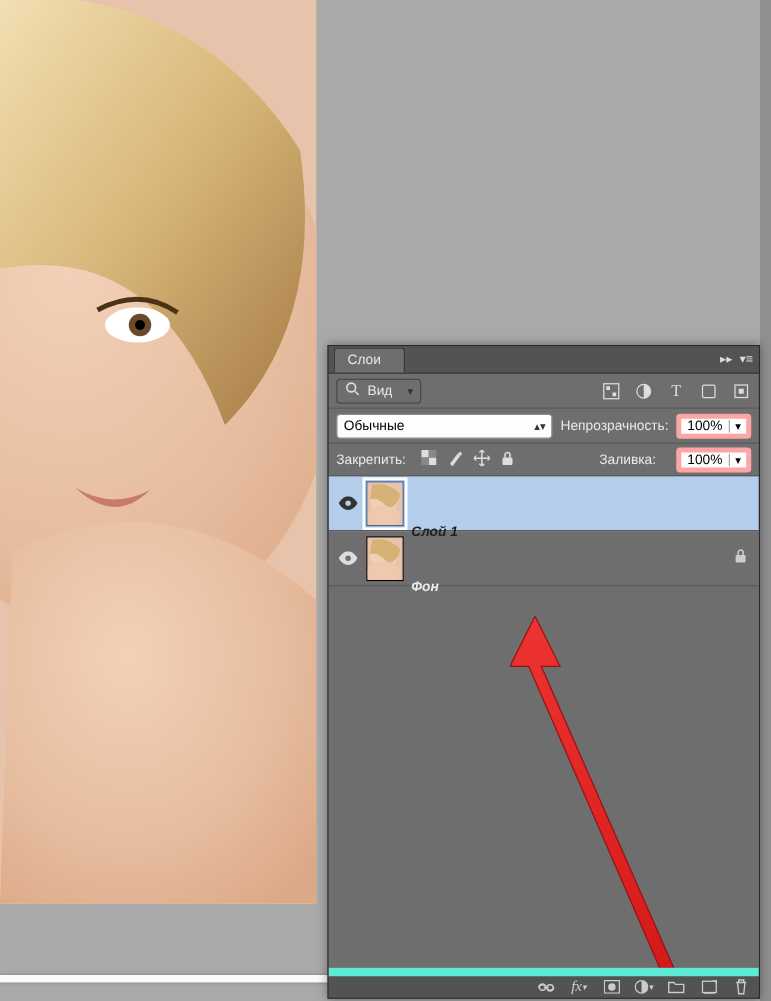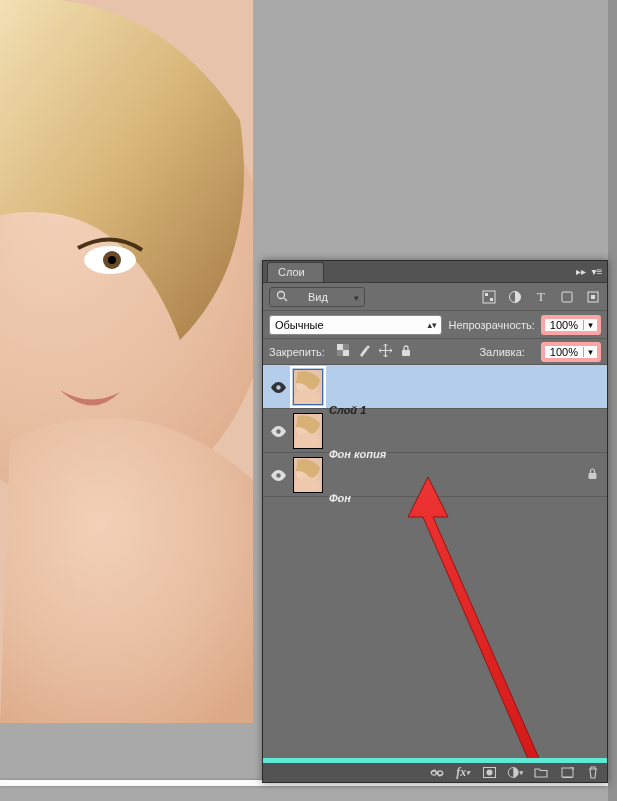--- a/index.html
+++ b/index.html
@@ -27,21 +27,21 @@
     position: absolute; right: 0; top: 0; width: 9px; height: 801px;
     background: #c3c3c3;
   }
   .right-scroll .thumb {
     position: absolute; top: 0; width: 100%; height: 100%;
     background: #909090;
   }
 
   
   .panel {
-    position: absolute; left: 262px; top: 260px;
+    position: absolute; left: 262px; top: 276px;
     width: 346px; height: 523px;
     background: #535353;
     border: 1px solid #2a2a2a;
     display: flex; flex-direction: column;
     box-shadow: 0 0 8px rgba(0,0,0,0.4);
   }
   .panel-tabbar {
     height: 22px; background: #535353;
     display: flex; align-items: flex-end;
     border-bottom: 1px solid #3a3a3a;
@@ -75,21 +75,21 @@
 
   .row {
     display: flex; align-items: center;
     height: 28px; padding: 0 6px;
     gap: 6px;
     border-bottom: 1px solid #5a5a5a;
   }
 
   .filter-row { height: 28px; }
   .filter-btn {
-    display: flex; align-items: center; gap: 20px;
+    display: flex; align-items: center; gap: 6px;
     background: #6e6e6e; border: 1px solid #4a4a4a;
     height: 20px; padding: 0 6px; border-radius: 3px;
     color: #e8e8e8; font-size: 11px;
   }
   .icon-strip { margin-left: auto; display: flex; gap: 10px; color: #ddd; }
   .icon-strip span { display: flex; align-items: center; justify-content: center; width: 16px; height: 16px; }
 
   .blend-row select, .blend-row .select {
     flex: 1; height: 20px; background: #fdfdfd; color: #000;
     border: 1px solid #8a8a8a; border-radius: 3px;
@@ -137,23 +137,23 @@
 
   .arrow-annot {
     position: absolute;
     left: 145px; top: 112px;
     width: 200px; height: 380px;
     pointer-events: none;
   }
 
   .panel-footer {
     height: 24px; background: #535353;
-    border-top: 5px solid #5eead4;
+    border-top: 7px solid #5eead4;
     display: flex; align-items: center; justify-content: flex-end;
-    padding: 0 6px; gap: 10px; color: #ccc; font-weight: bold;
+    padding: 0 6px; gap: 10px; color: #ccc;
   }
   .panel-footer span { display: flex; align-items: center; justify-content: center; width: 16px; height: 16px; font-size: 11px; }
 
   .sel-arrow::after { content: "▾"; font-size: 9px; margin-left: 6px; color: #333; }
 </style>
 </head>
 <body>
 
 <div class="canvas-area">
   <svg viewBox="0 0 253 723" preserveAspectRatio="xMidYMid slice">
@@ -296,37 +296,20 @@
           <svg viewBox="0 0 30 36">
               <rect width="30" height="36" fill="#e8c3ab"></rect>
               <ellipse cx="14" cy="14" rx="12" ry="13" fill="#f0d0b5"></ellipse>
               <path d="M4 2 Q18 -2 28 10 Q26 20 18 22 Q10 12 2 14 Z" fill="#d7b176"></path>
               <ellipse cx="14" cy="30" rx="14" ry="10" fill="#efc9ad"></ellipse>
             </svg>
         </div>
         <span class="lname">Слой 1</span>
       </div>
 
-      <div class="layer">
-        <span class="eye">
-          <svg width="15" height="11" viewBox="0 0 15 11">
-              <path d="M7.5 0 C3 0 0 5.5 0 5.5 S3 11 7.5 11 S15 5.5 15 5.5 S12 0 7.5 0 Z" fill="#ddd"></path>
-              <circle cx="7.5" cy="5.5" r="2.2" fill="#6e6e6e"></circle>
-            </svg>
-        </span>
-        <div class="thumb">
-          <svg viewBox="0 0 30 36">
-              <rect width="30" height="36" fill="#e8c3ab"></rect>
-              <ellipse cx="14" cy="14" rx="12" ry="13" fill="#f0d0b5"></ellipse>
-              <path d="M4 2 Q18 -2 28 10 Q26 20 18 22 Q10 12 2 14 Z" fill="#d7b176"></path>
-              <ellipse cx="14" cy="30" rx="14" ry="10" fill="#efc9ad"></ellipse>
-            </svg>
-        </div>
-        <span class="lname">Фон копия</span>
-      </div>
 
       <div class="layer">
         <span class="eye">
           <svg width="15" height="11" viewBox="0 0 15 11">
               <path d="M7.5 0 C3 0 0 5.5 0 5.5 S3 11 7.5 11 S15 5.5 15 5.5 S12 0 7.5 0 Z" fill="#ddd"></path>
               <circle cx="7.5" cy="5.5" r="2.2" fill="#6e6e6e"></circle>
             </svg>
         </span>
         <div class="thumb">
           <svg viewBox="0 0 30 36">

